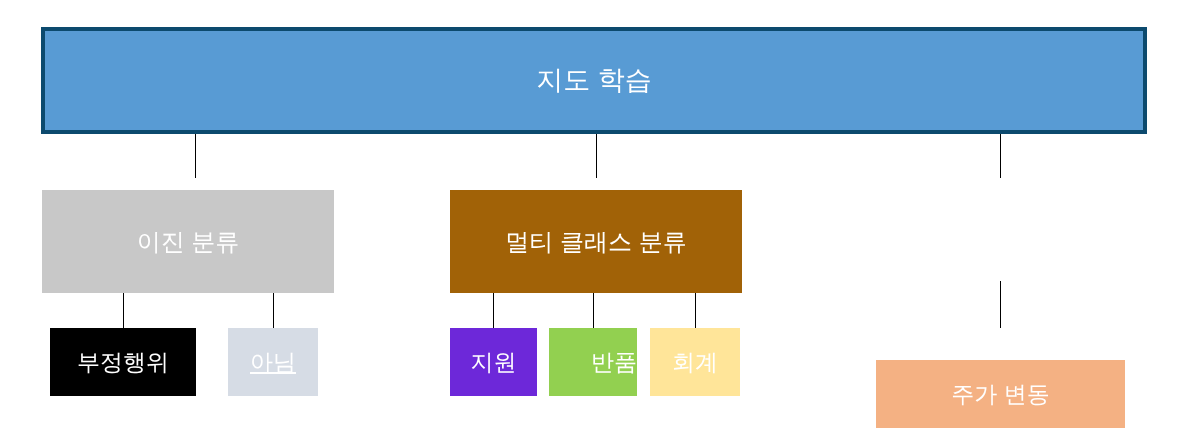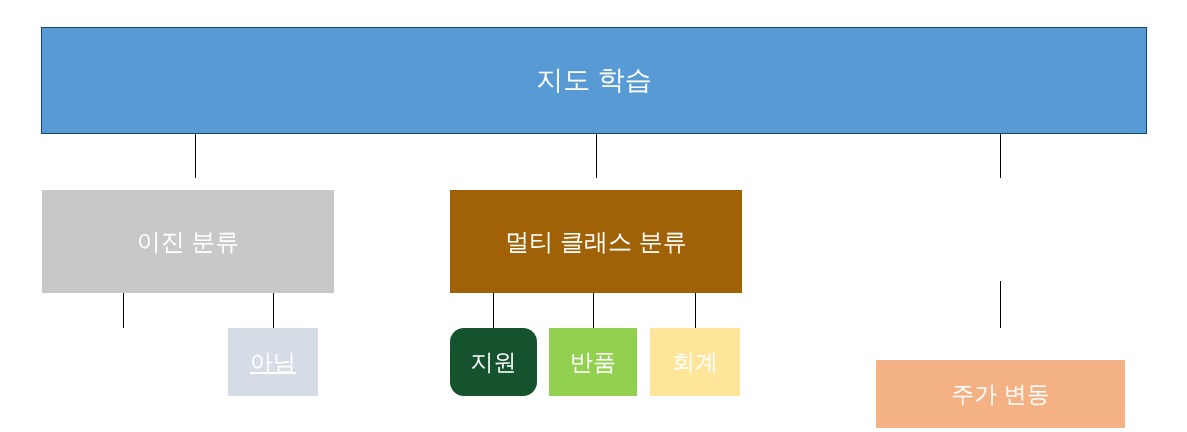--- a/index.html
+++ b/index.html
@@ -32,21 +32,21 @@
     display: block;
     pointer-events: none;
   }
   
   .lvl-root {
     left: 41px;
     top: 27px;
     width: 1106px;
     height: 107px;
     background: #589bd4;
-    border: 1px solid #0c4a6e;
+    border: 4px solid #0c4a6e;
     font-size: 27px;
   }
   
   .lvl-cat {
     top: 178px;
     height: 103px;
     font-size: 24px;
     margin-top: 12px;
   }
   .cat-binary {
@@ -77,27 +77,27 @@
   }
   .leaf-notfraud {
     left: 228px;
     width: 90px;
     background: #d6dce5;
     text-decoration: underline;
   }
   .leaf-support {
     left: 450px;
     width: 87px;
-    background: #14532d;
-    border-radius: 14px;
+    background: #6d28d9;
   }
   .leaf-return {
     left: 549px;
     width: 88px;
     background: #92d050;
+    justify-content: flex-end;
   }
   .leaf-accounting {
     left: 650px;
     width: 90px;
     background: #ffe599;
   }
   .leaf-stock {
     left: 876px;
     width: 249px;
     background: #f4b183;
@@ -146,20 +146,23 @@
 
   <div class="node lvl-cat cat-binary">
     <span class="node-label">이진 분류</span>
   </div>
 
   <div class="node lvl-cat cat-multiclass">
     <span class="node-label">멀티 클래스 분류</span>
   </div>
 
 
+  <div class="node lvl-leaf leaf-fraud">
+    <span class="node-label">부정행위</span>
+  </div>
 
   <div class="node lvl-leaf leaf-notfraud">
     <span class="node-label">아님</span>
   </div>
 
   <div class="node lvl-leaf leaf-support">
     <span class="node-label">지원</span>
   </div>
 
   <div class="node lvl-leaf leaf-return">

